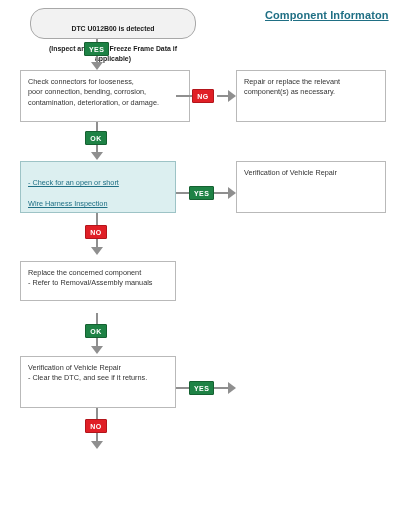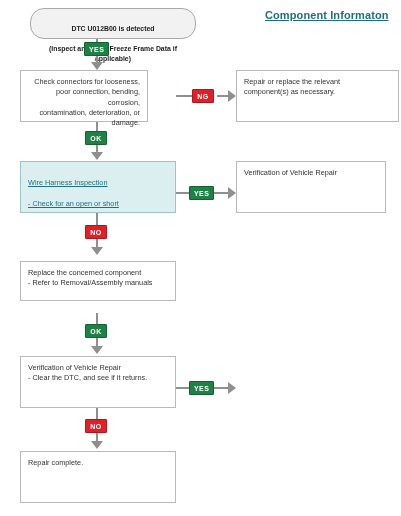--- a/index.html
+++ b/index.html
@@ -123,40 +123,40 @@
   <div class="node terminal" style="left:30px; top:8px; width:166px; height:31px;">
     <div>DTC U012B00 is detected</div>
     <div>(Inspect and Save Freeze Frame Data if applicable)</div>
   </div>
 
   <div class="vline" style="left:96px; top:39px; height:8px;"></div>
   <span class="badge green" style="left:84px; top:42px;">YES</span>
   <div class="vline" style="left:96px; top:56px; height:10px;"></div>
   <div class="arrow-down" style="left:91px; top:62px;"></div>
 
-  <div class="node" style="left:20px; top:70px; width:128px; height:52px;text-align:right;">Check connectors for looseness,
+  <div class="node" style="left:20px; top:70px; width:170px; height:52px;">Check connectors for looseness,
 poor connection, bending, corrosion,
 contamination, deterioration, or damage.</div>
 
   <div class="hline" style="left:176px; top:95px; width:16px;"></div>
   <span class="badge red" style="left:192px; top:89px;">NG</span>
   <div class="hline" style="left:217px; top:95px; width:14px;"></div>
   <div class="arrow-right" style="left:228px; top:90px;"></div>
 
-  <div class="node" style="left:236px; top:70px; width:163px; height:52px;">Repair or replace the relevant
+  <div class="node" style="left:236px; top:70px; width:150px; height:52px;">Repair or replace the relevant
 component(s) as necessary.</div>
 
   <div class="vline" style="left:96px; top:122px; height:10px;"></div>
   <span class="badge green" style="left:85px; top:131px;">OK</span>
   <div class="vline" style="left:96px; top:145px; height:13px;"></div>
   <div class="arrow-down" style="left:91px; top:152px;"></div>
 
   <div class="node highlight" style="left:20px; top:161px; width:156px; height:52px;">
+    <span class="linkline">- Check for an open or short </span>
     <span class="linkline">Wire Harness Inspection </span>
-    <span class="linkline">- Check for an open or short </span>
   </div>
 
   <div class="hline" style="left:176px; top:192px; width:13px;"></div>
   <span class="badge green" style="left:189px; top:186px;">YES</span>
   <div class="hline" style="left:214px; top:192px; width:17px;"></div>
   <div class="arrow-right" style="left:228px; top:187px;"></div>
 
   <div class="node" style="left:236px; top:161px; width:150px; height:52px;">Verification of Vehicle Repair</div>
 
   <div class="vline" style="left:96px; top:213px; height:12px;"></div>
@@ -179,15 +179,14 @@
   <span class="badge green" style="left:189px; top:381px;">YES</span>
   <div class="hline" style="left:214px; top:387px; width:17px;"></div>
   <div class="arrow-right" style="left:228px; top:382px;"></div>
 
 
   <div class="vline" style="left:96px; top:408px; height:12px;"></div>
   <span class="badge red" style="left:85px; top:419px;">NO</span>
   <div class="vline" style="left:96px; top:433px; height:14px;"></div>
   <div class="arrow-down" style="left:91px; top:441px;"></div>
 
-  <div class="node" style="left:20px; top:451px; width:156px; height:52px;">Repair complete.</div>
 
 </div>
 
 </body></html>

